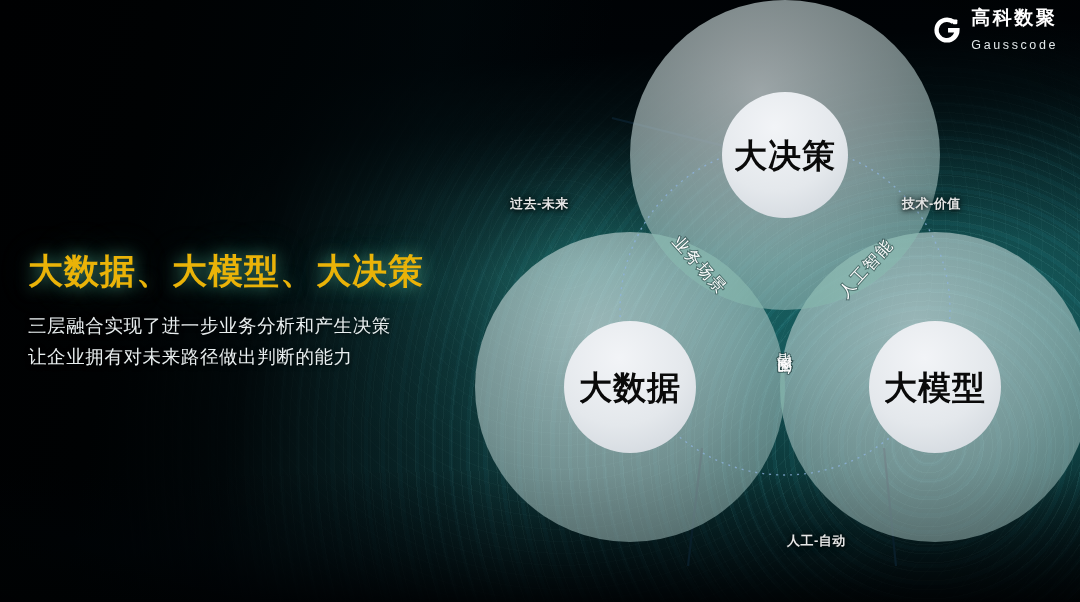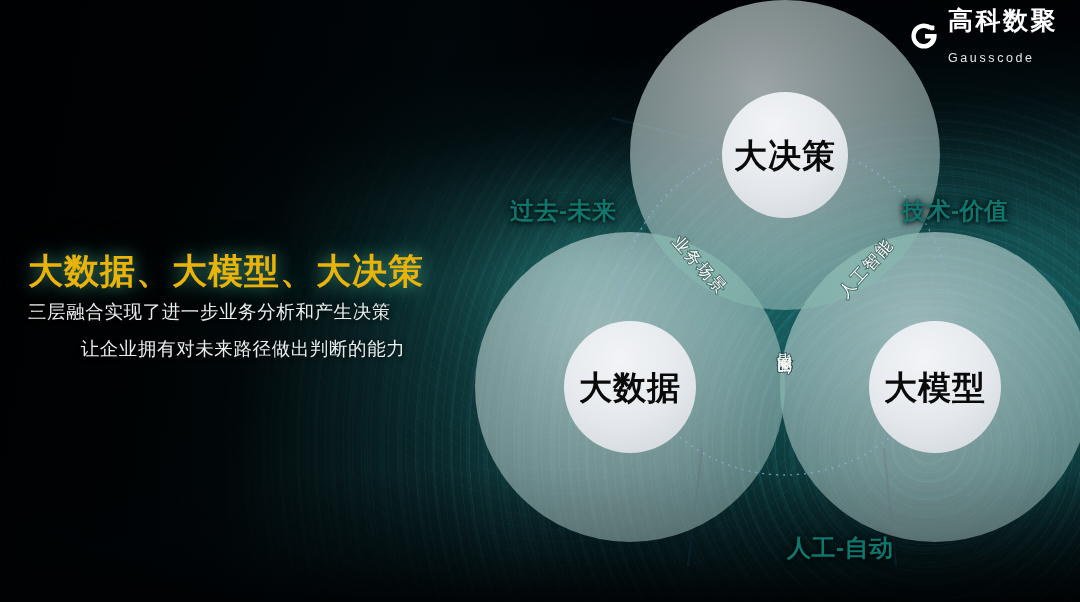--- a/index.html
+++ b/index.html
@@ -64,42 +64,42 @@
   #copy{position:absolute;left:28px;top:250px;width:430px;}
   #headline{
     font-size:35px;font-weight:bold;letter-spacing:1px;
     color:#eab308;line-height:1.18;white-space:nowrap;
     text-shadow:0 0 16px rgba(110,225,190,.55),0 0 38px rgba(70,200,170,.28);
   }
   .sub{
     font-size:18.5px;color:#e9eff0;letter-spacing:.6px;
     text-shadow:0 1px 5px rgba(0,0,0,.85);
   }
-  #sub1{margin-top:8px;}
-  #sub2{margin-top:12px;text-align:center;}
+  #sub1{margin-top:22px;}
+  #sub2{margin-top:6px;}
 
   
   #venn{position:absolute;left:0;top:0;width:1080px;height:602px;}
 
   
   .vlabel{
-    position:absolute;font-size:24px;font-weight:bold;color:#0f766e;
+    position:absolute;font-size:13px;font-weight:bold;color:#e5e5e5;
     letter-spacing:.5px;white-space:nowrap;
     text-shadow:0 1px 4px rgba(0,0,0,.9),0 0 10px rgba(0,0,0,.65);
   }
   #label-past-future{left:510px;top:195px;}
   #label-tech-value{left:902px;top:195px;}
   #label-manual-auto{left:787px;top:532px;}
 
   
   #logo{position:absolute;right:22px;top:8px;display:flex;align-items:center;gap:9px;}
   #logo-mark{width:30px;height:30px;flex:0 0 auto;}
   #logo-text{display:flex;flex-direction:column;line-height:1;}
-  #logo-cn{font-size:25px;font-weight:bold;color:#fff;letter-spacing:2.5px;}
-  #logo-en{font-size:12.5px;color:#e2e8ea;letter-spacing:2.6px;margin-top:19px;}
+  #logo-cn{font-size:19px;font-weight:bold;color:#fff;letter-spacing:2.5px;}
+  #logo-en{font-size:12.5px;color:#e2e8ea;letter-spacing:2.6px;margin-top:12px;}
 </style>
 </head>
 <body>
 
 <div id="stage">
 
   <div class="bg-layer" id="bg-base"></div>
   <div class="bg-layer" id="bg-haze"></div>
   <div class="bg-layer" id="bg-ripple"></div>
   <div class="bg-layer" id="bg-ripple2"></div>

